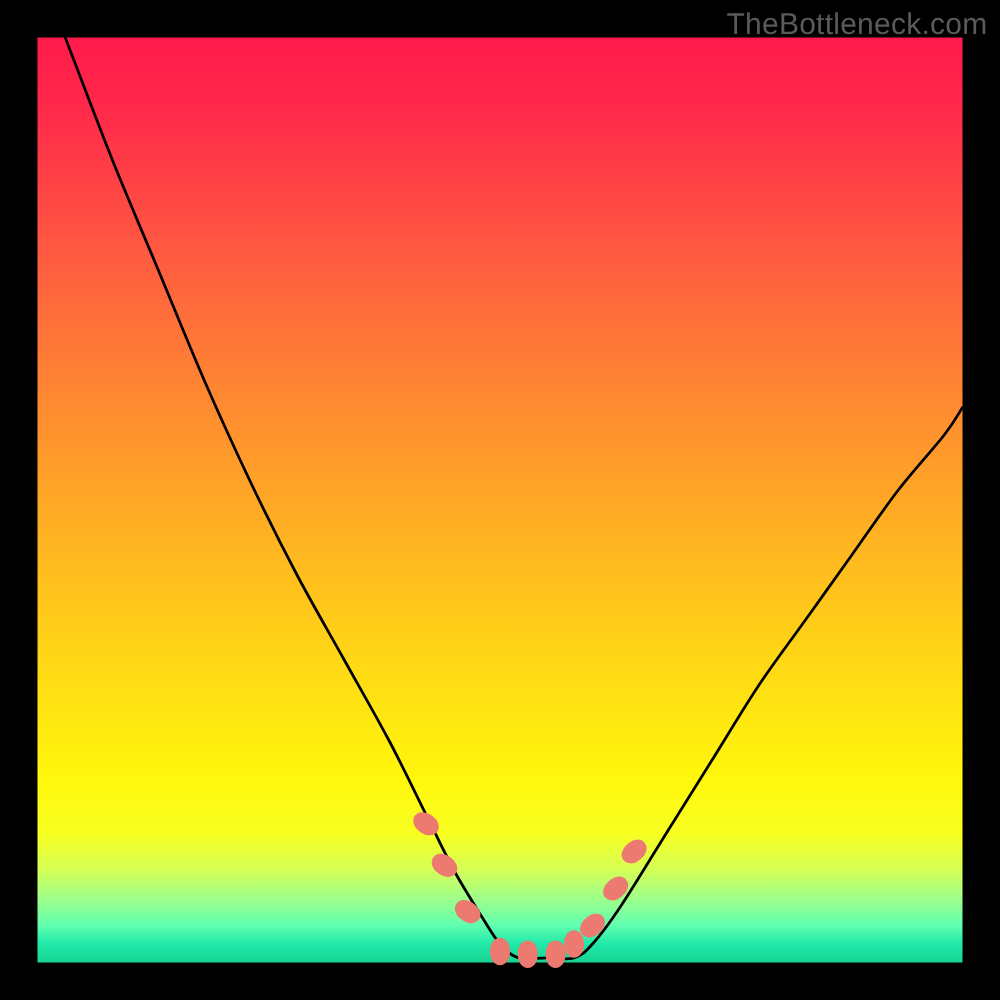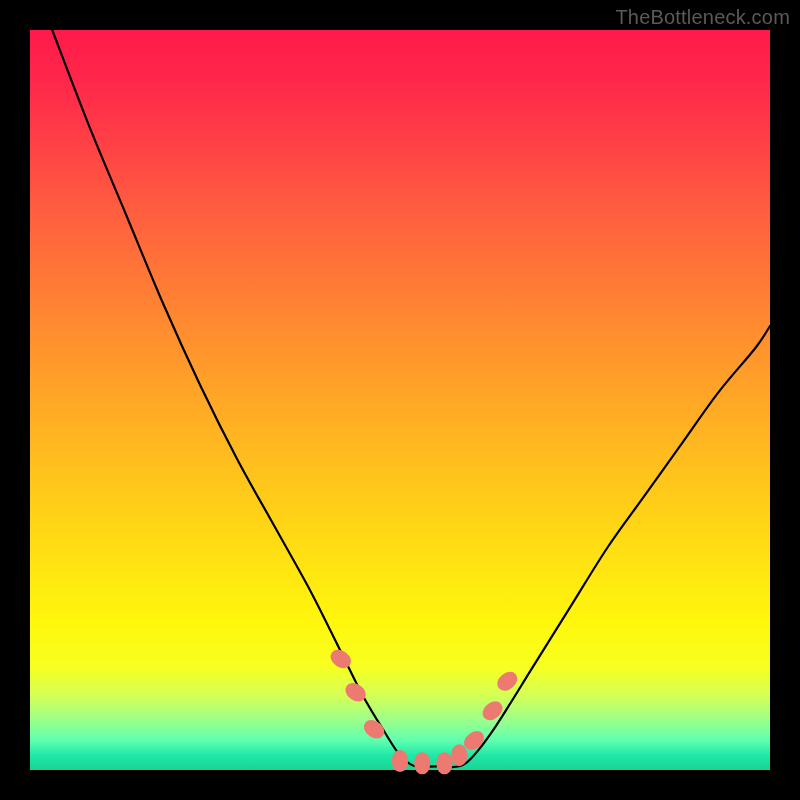--- a/index.html
+++ b/index.html
@@ -40,21 +40,21 @@
       #a0ff88 93%,
       #60ffb0 96%,
       #20e8a8 98%,
       #17d493 100%);
   }
   .watermark {
     position: absolute;
     top: 6px;
     right: 10px;
     color: #5a5a5a;
-    font-size: 20px;
+    font-size: 24px;
     letter-spacing: 0.2px;
     font-weight: 500;
   }
   svg.curve {
     position: absolute;
     left: 30px;
     top: 30px;
     width: 740px;
     height: 740px;
     overflow: visible;

